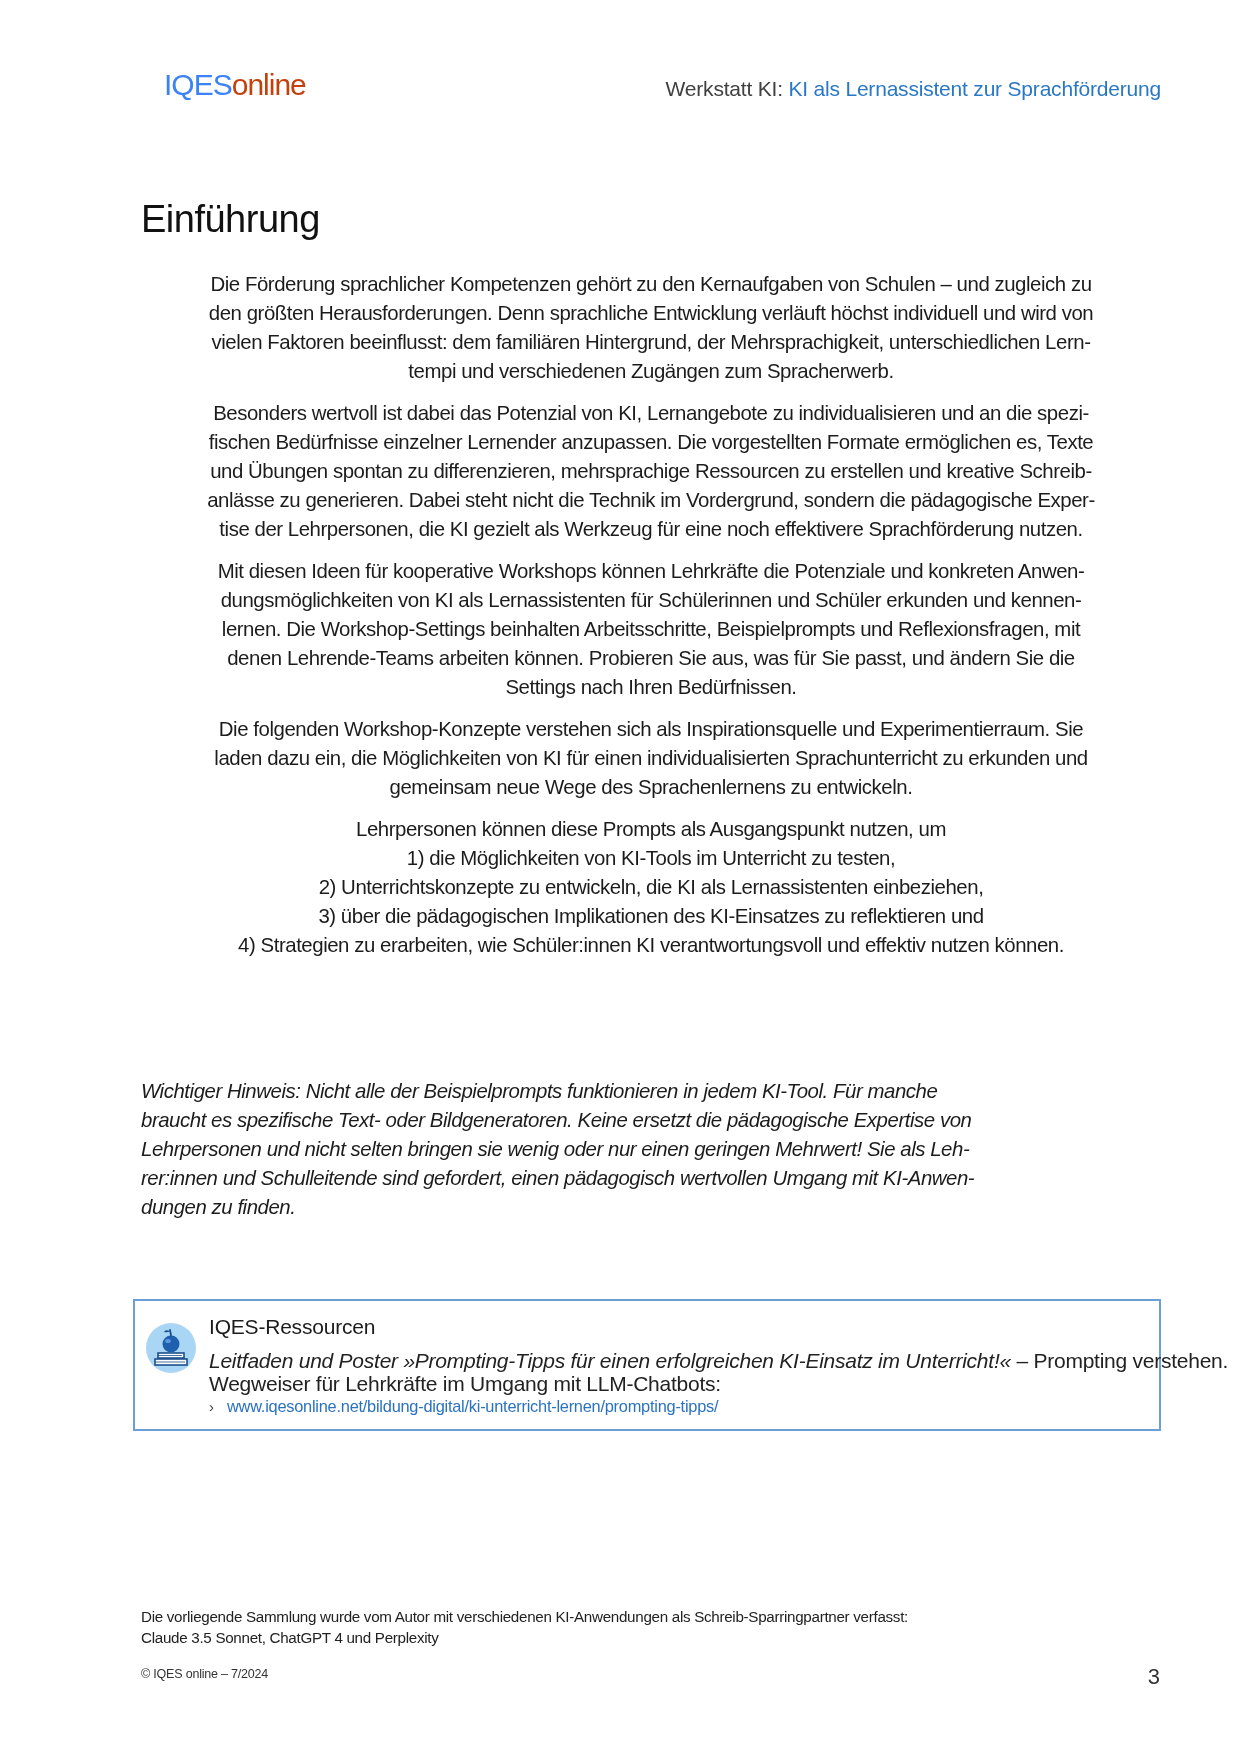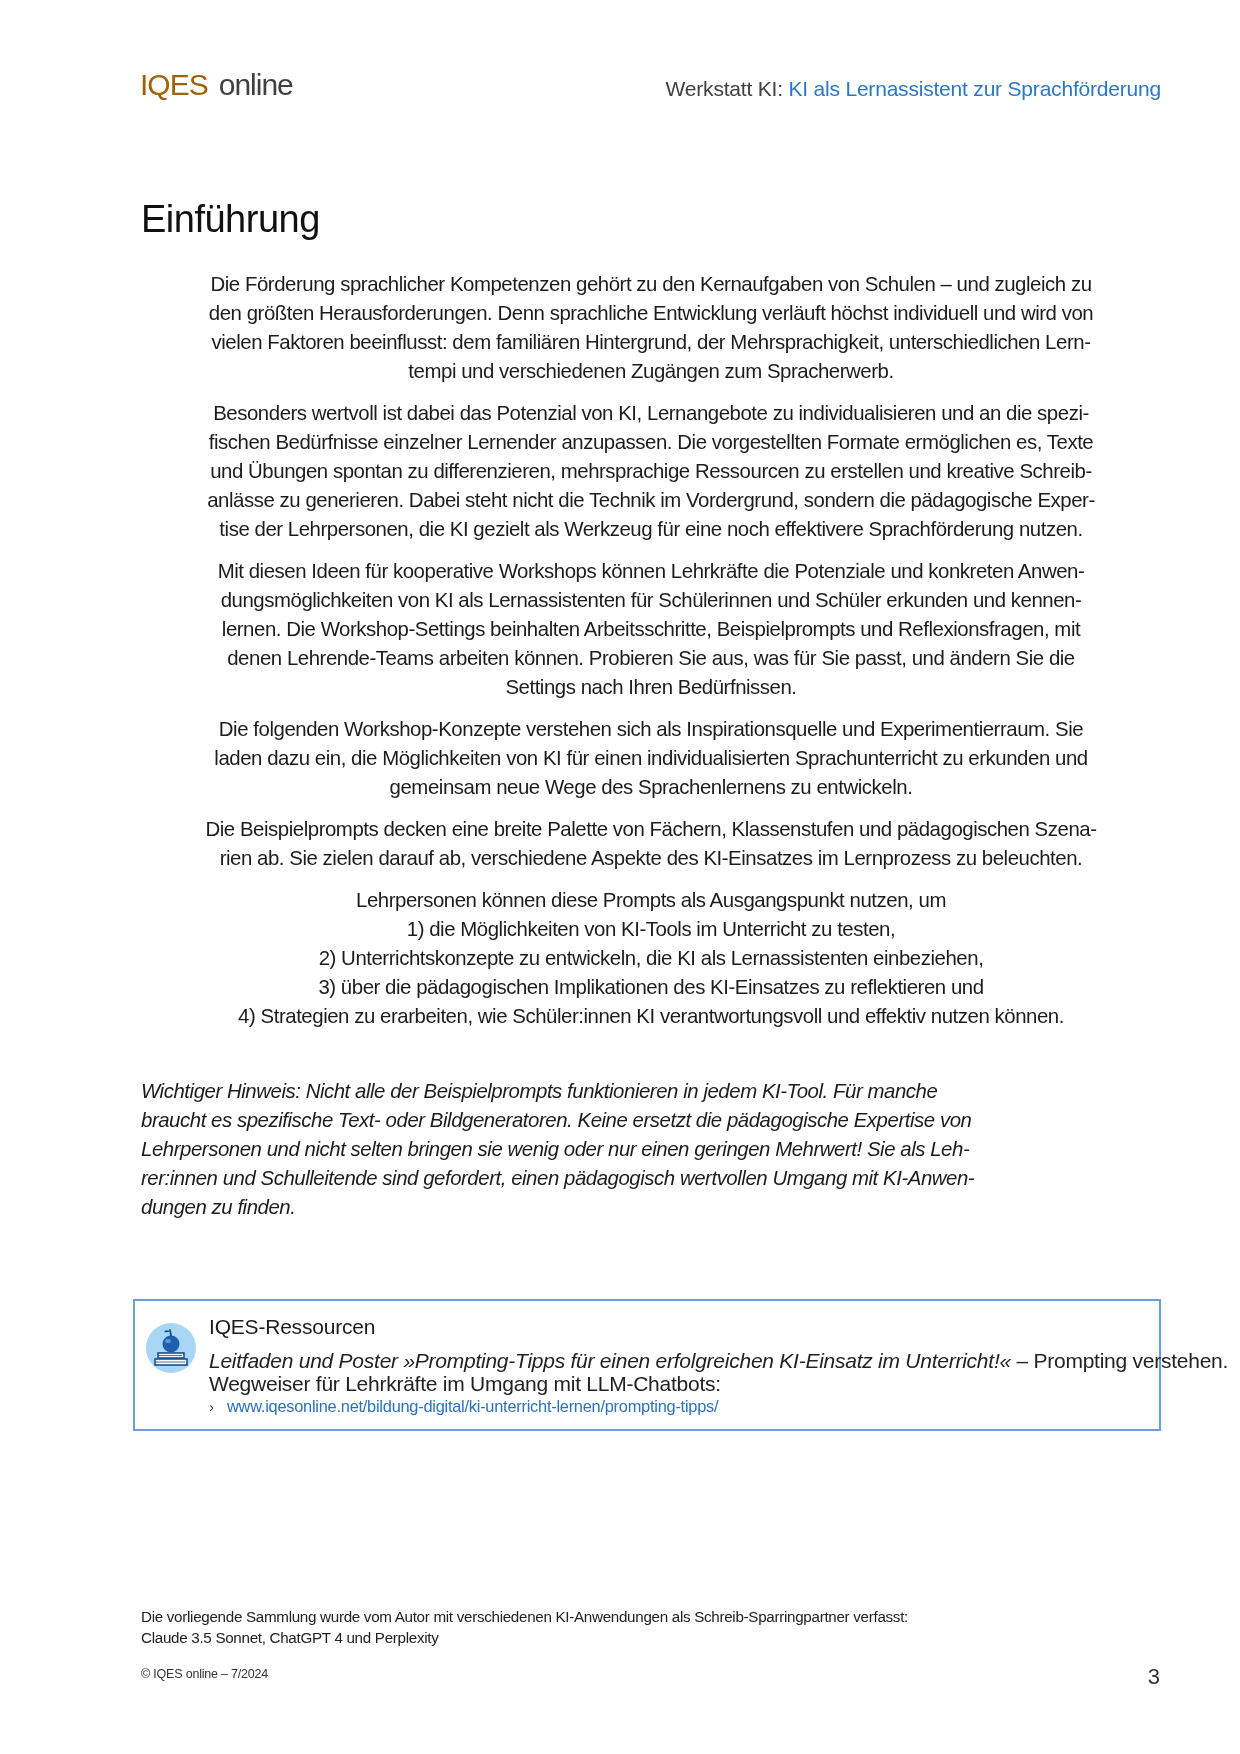--- a/index.html
+++ b/index.html
@@ -22,22 +22,22 @@
     }
     
     .logo {
       position: absolute;
       left: 140px;
       top: 70px;
       font-size: 30px;
       letter-spacing: -1px;
       line-height: 1;
     }
-    .logo .brand-a { color: #a16207; }
-    .logo .brand-b { color: #404040; margin-left: 11px; }
+    .logo .brand-a { color: #3b82f6; margin-left: 24px; }
+    .logo .brand-b { color: #c2410c; margin-left: 0; }
     .running-head {
       position: absolute;
       right: 79px;
       top: 78px;
       font-size: 21px;
       line-height: 1;
       letter-spacing: -0.2px;
       white-space: nowrap;
     }
     .running-head .rh-prefix { color: #404040; text-align: right; }
@@ -207,24 +207,20 @@
       <span class="line">dungsmöglichkeiten von KI als Lernassistenten für Schülerinnen und Schüler erkunden und kennen-</span>
       <span class="line">lernen. Die Workshop-Settings beinhalten Arbeitsschritte, Beispielprompts und Reflexionsfragen, mit</span>
       <span class="line">denen Lehrende-Teams arbeiten können. Probieren Sie aus, was für Sie passt, und ändern Sie die</span>
       <span class="line">Settings nach Ihren Bedürfnissen.</span>
     </p>
     <p>
       <span class="line">Die folgenden Workshop-Konzepte verstehen sich als Inspirationsquelle und Experimentierraum. Sie</span>
       <span class="line">laden dazu ein, die Möglichkeiten von KI für einen individualisierten Sprachunterricht zu erkunden und</span>
       <span class="line">gemeinsam neue Wege des Sprachenlernens zu entwickeln.</span>
     </p>
-    <p>
-      <span class="line">Die Beispielprompts decken eine breite Palette von Fächern, Klassenstufen und pädagogischen Szena-</span>
-      <span class="line">rien ab. Sie zielen darauf ab, verschiedene Aspekte des KI-Einsatzes im Lernprozess zu beleuchten.</span>
-    </p>
     <div class="list-block">
       <span class="line">Lehrpersonen können diese Prompts als Ausgangspunkt nutzen, um</span>
       <span class="line">1) die Möglichkeiten von KI-Tools im Unterricht zu testen,</span>
       <span class="line">2) Unterrichtskonzepte zu entwickeln, die KI als Lernassistenten einbeziehen,</span>
       <span class="line">3) über die pädagogischen Implikationen des KI-Einsatzes zu reflektieren und</span>
       <span class="line">4) Strategien zu erarbeiten, wie Schüler:innen KI verantwortungsvoll und effektiv nutzen können.</span>
     </div>
   </div>
 
   <div class="note">

